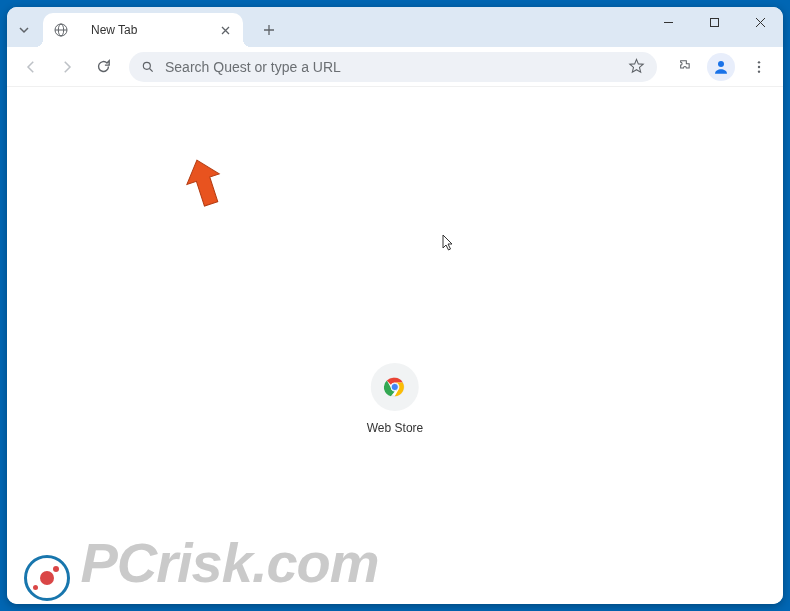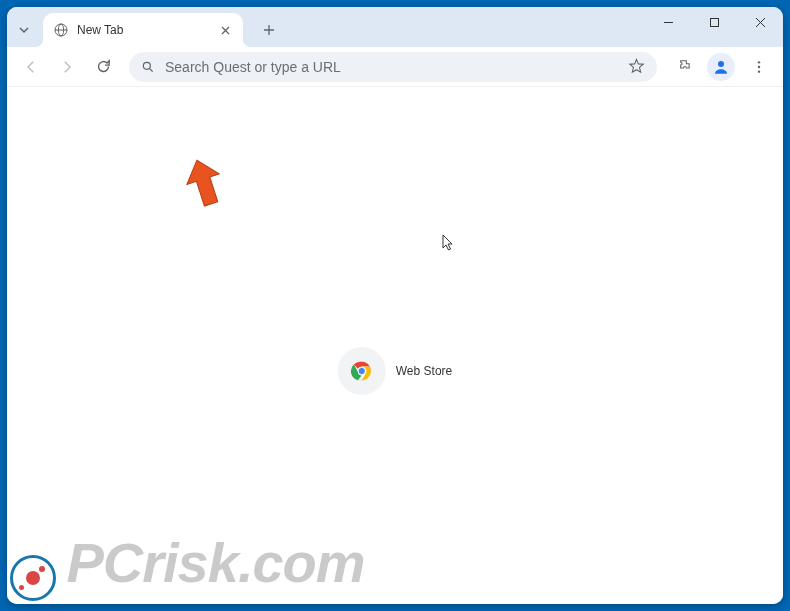--- a/index.html
+++ b/index.html
@@ -1,44 +1,44 @@
 <!DOCTYPE html>
 <html><head>
 <meta charset="utf-8">
 <style>
 *{margin:0;padding:0;box-sizing:border-box;font-family:"Segoe UI",Arial,sans-serif}
 body{width:790px;height:611px;background:#0066b3;overflow:hidden;position:relative}
 .window{position:absolute;top:7px;left:7px;right:7px;bottom:7px;background:#fff;border-radius:10px;overflow:hidden;display:flex;flex-direction:column;box-shadow:0 2px 8px rgba(0,0,0,.3)}
 .titlebar{height:40px;background:#dde8f4;display:flex;align-items:flex-end;position:relative}
 .tab-dropdown{width:34px;height:34px;display:flex;align-items:center;justify-content:center;cursor:pointer}
-.tab{height:34px;background:#fff;border-radius:10px 10px 0 0;display:flex;align-items:center;padding:0 10px;gap:8px;min-width:200px;position:relative;margin-left:2px}
+.tab{height:34px;background:#fff;border-radius:10px 10px 0 0;display:flex;align-items:center;padding:0 10px;gap:22px;min-width:200px;position:relative;margin-left:2px}
 .tab::before{content:"";position:absolute;bottom:0;left:-8px;width:8px;height:8px;background:radial-gradient(circle at 0 0,transparent 8px,#fff 8px)}
 .tab::after{content:"";position:absolute;bottom:0;right:-8px;width:8px;height:8px;background:radial-gradient(circle at 100% 0,transparent 8px,#fff 8px)}
 .globe{width:16px;height:16px;color:#5f6368}
 .tab-title{font-size:12px;color:#333;flex:1}
 .tab-close{width:16px;height:16px;display:flex;align-items:center;justify-content:center;cursor:pointer;border-radius:50%}
 .new-tab{width:28px;height:28px;display:flex;align-items:center;justify-content:center;cursor:pointer;margin-left:12px;margin-bottom:3px;border-radius:50%}
 .win-controls{position:absolute;right:0;top:0;height:36px;display:flex}
 .win-btn{width:46px;height:30px;display:flex;align-items:center;justify-content:center;cursor:pointer}
 .toolbar{height:40px;background:#fff;display:flex;align-items:center;padding:0 8px;gap:4px;border-bottom:1px solid #f0f0f0}
 .nav-btn{width:32px;height:32px;display:flex;align-items:center;justify-content:center;cursor:pointer;border-radius:50%;color:#5f6368}
 .nav-btn.disabled{color:#bdc1c6;cursor:default}
 .omnibox{flex:1;height:30px;background:#eef1f6;border-radius:15px;display:flex;align-items:center;padding:8px 12px;gap:10px;margin:0 6px}
 .omnibox input{flex:1;border:none;background:transparent;outline:none;font-size:14px;color:#5f6368}
 .omnibox input::placeholder{color:#6b6f73}
 .star{color:#5f6368;cursor:pointer}
 .ext-btn{width:32px;height:32px;display:flex;align-items:center;justify-content:center;cursor:pointer;color:#5f6368}
 .avatar{width:28px;height:28px;border-radius:50%;background:#e8eefb;display:flex;align-items:center;justify-content:center;cursor:pointer;margin:0 4px}
 .content{flex:1;background:#fff;position:relative}
-.shortcut{position:absolute;top:260px;left:50%;transform:translateX(-50%);display:flex;flex-direction:row;align-items:center;gap:10px;cursor:pointer}
+.shortcut{position:absolute;top:276px;left:50%;transform:translateX(-50%);display:flex;flex-direction:column;align-items:center;gap:10px;cursor:pointer}
 .shortcut-icon{width:48px;height:48px;border-radius:50%;background:#f1f3f4;display:flex;align-items:center;justify-content:center}
 .shortcut-label{font-size:12px;color:#333}
 .arrow-annotation{position:absolute;top:70px;left:172px;pointer-events:none}
 .cursor-annotation{position:absolute;top:147px;left:435px;pointer-events:none}
-.watermark{position:absolute;bottom:10px;left:10px;pointer-events:none;opacity:0.9}
+.watermark{position:absolute;bottom:10px;left:24px;pointer-events:none;opacity:0.9}
 .watermark-text{font-size:56px;font-weight:700;font-style:italic;color:#c5c5c5;letter-spacing:-1px}
 .watermark-bullet{display:inline-block;width:46px;height:46px;border:3px solid #0068a5;border-radius:50%;position:relative;vertical-align:middle;margin-right:6px}
 .watermark-bullet::after{content:"";position:absolute;top:50%;left:50%;transform:translate(-50%,-50%);width:14px;height:14px;background:#d63333;border-radius:50%}
 .watermark-bullet .dot1{position:absolute;top:8px;right:8px;width:6px;height:6px;background:#d63333;border-radius:50%}
 .watermark-bullet .dot2{position:absolute;bottom:8px;left:6px;width:5px;height:5px;background:#d63333;border-radius:50%}
 </style>
 </head>
 <body>
 
 <div class="window">

